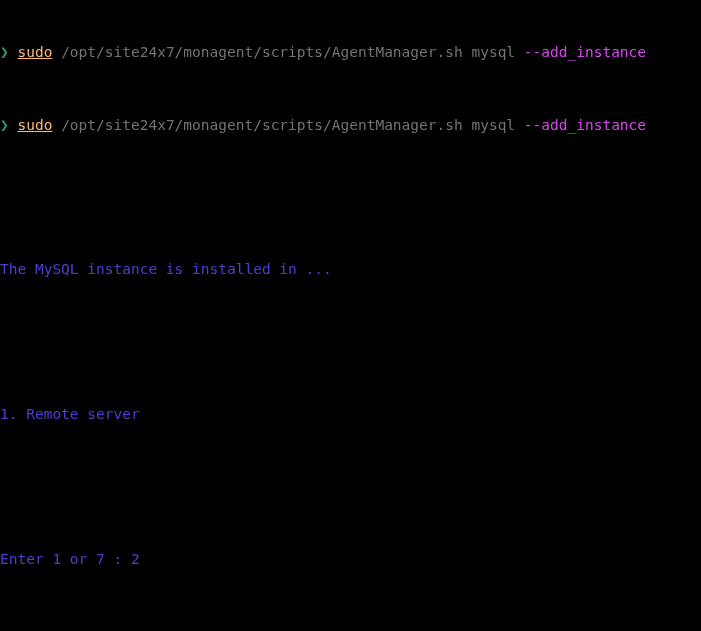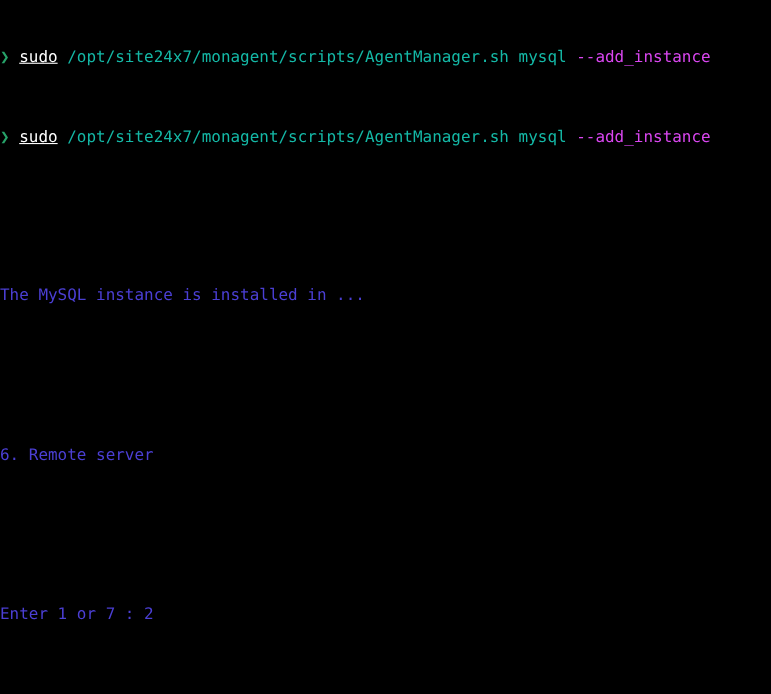--- a/index.html
+++ b/index.html
@@ -34,23 +34,23 @@
     top: -11px;
     width: 701px;
     white-space: pre;
   }
   .line {
     height: 18.1px;
     white-space: pre;
     display: block;
   }
   .c-blue   { color: #d946ef; }
-  .c-red    { color: #14b8a6; }
+  .c-red    { color: #737373; }
   .sudo {
-    color: #ffffff;
+    color: #fdba74;
     text-decoration: underline;
   }
   .prompt-chevron {
     color: #26a269;
   }
 </style>
 </head>
 <body>
 
 <div id="terminal">
@@ -60,21 +60,21 @@
     <div class="line"><span class="prompt-chevron">❯</span><span> </span><span class="sudo">sudo</span><span> </span><span class="c-red">/opt/site24x7/monagent/scripts/AgentManager.sh</span><span class="c-red"> </span><span class="c-red">mysql</span><span class="c-blue"> </span><span class="c-blue">--add_instance</span></div>
 
     <div class="line"><span class="prompt-chevron">❯</span><span> </span><span class="sudo">sudo</span><span> </span><span class="c-red">/opt/site24x7/monagent/scripts/AgentManager.sh</span><span class="c-red"> </span><span class="c-red">mysql</span><span class="c-blue"> </span><span class="c-blue">--add_instance</span></div>
 
     <div class="line">&nbsp;</div>
 
     <div class="line">The MySQL instance is installed in ...</div>
 
     <div class="line">&nbsp;</div>
 
-    <div class="line">6. Remote server</div>
+    <div class="line">1. Remote server</div>
 
     <div class="line">&nbsp;</div>
 
     <div class="line">Enter 1 or 7 : 2</div>
 
     
 
     
 
     

